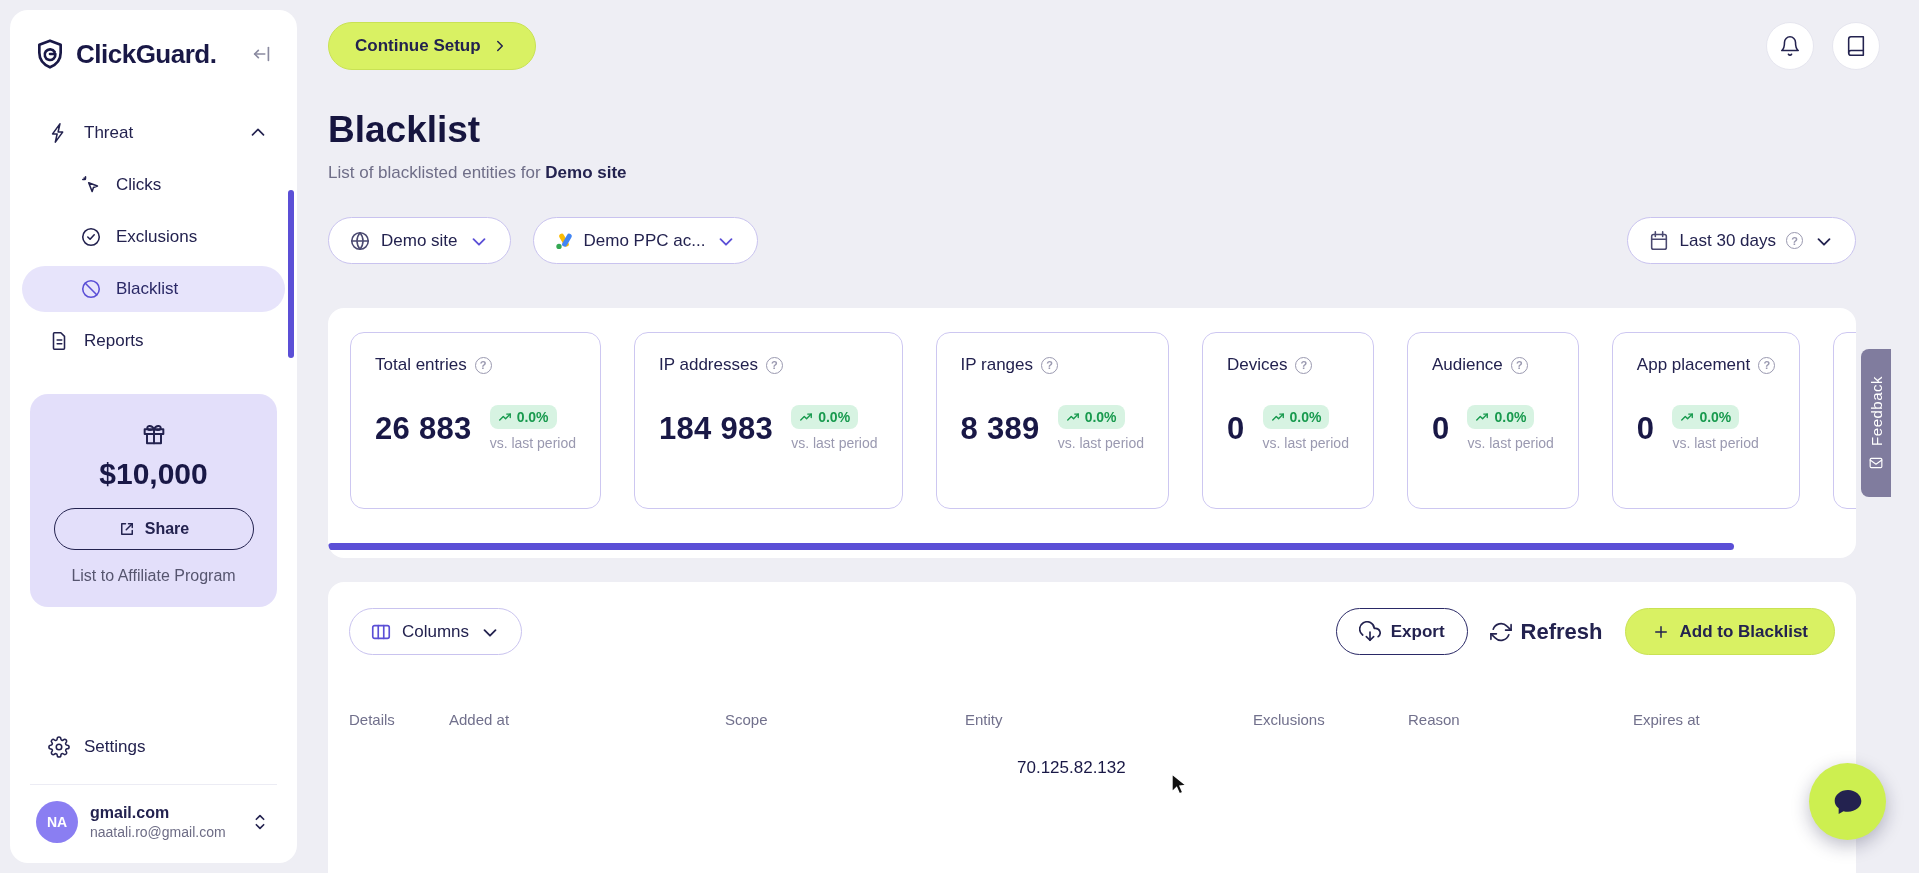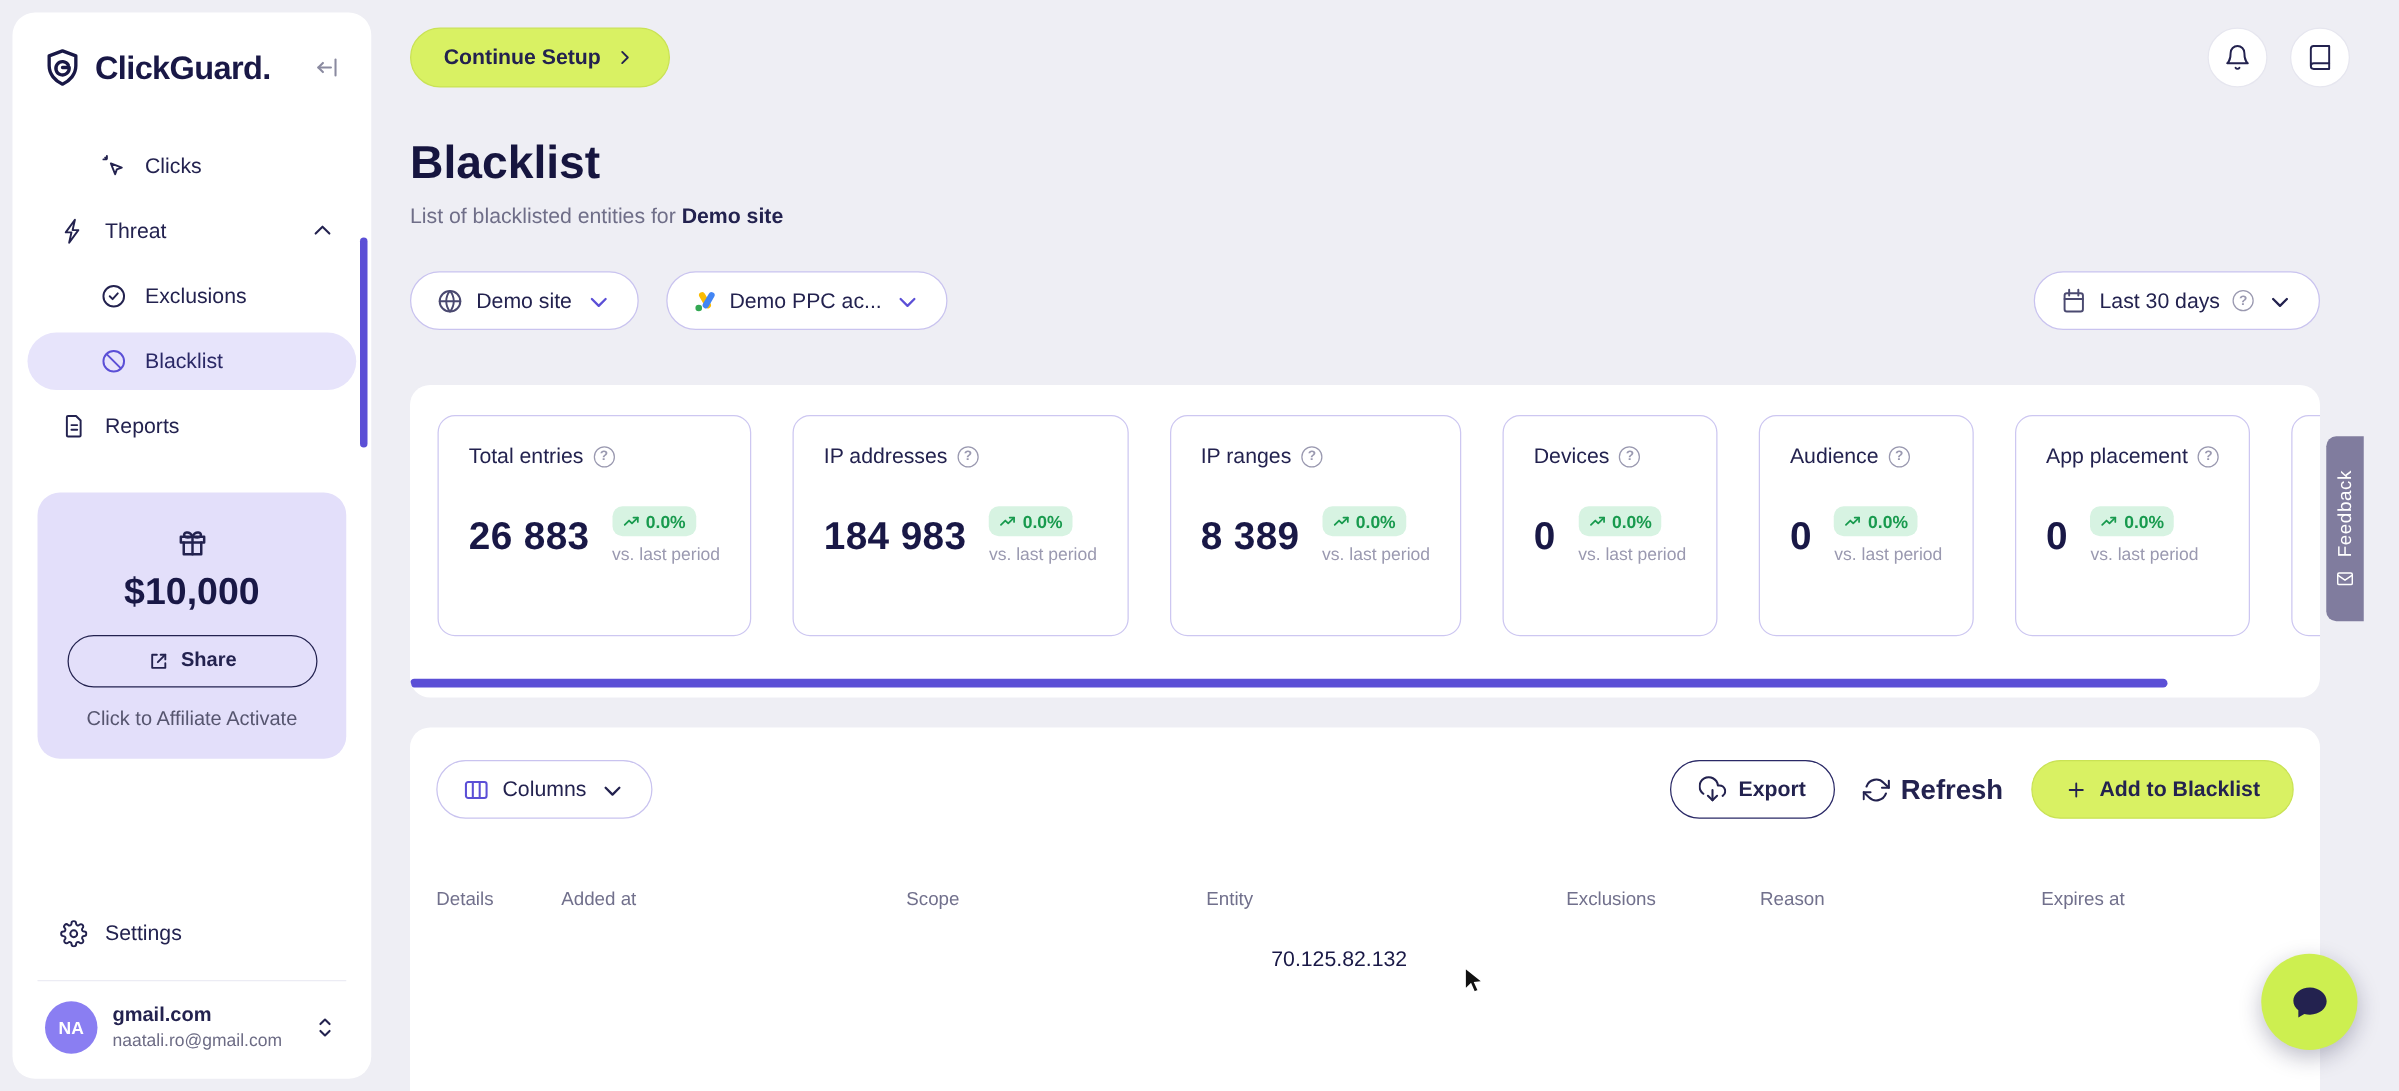--- a/index.html
+++ b/index.html
@@ -190,37 +190,37 @@
     <button class="collapse-btn">
       <svg class="ic" viewBox="0 0 24 24" fill="none" stroke="currentColor" stroke-width="1.8" stroke-linecap="round" stroke-linejoin="round">
         <path d="M19 5v14"></path>
           <path d="M15 12H4"></path>
           <path d="M8 8l-4 4 4 4"></path>
       </svg>
     </button>
   </div>
 
   <nav class="nav">
+    <div class="nav-item">
+      <svg class="ic" viewBox="0 0 24 24" fill="none" stroke="currentColor" stroke-width="1.7" stroke-linecap="round" stroke-linejoin="round">
+        <path d="M13 2L5 13h5l-2 9 8-11h-5z"></path>
+      </svg>
+      <span>Threat</span>
+      <svg class="ic chev" viewBox="0 0 24 24" fill="none" stroke="currentColor" stroke-width="1.8" stroke-linecap="round" stroke-linejoin="round">
+        <path d="M6 14l6-6 6 6"></path>
+      </svg>
+    </div>
     <div class="nav-item sub">
       <svg class="ic" viewBox="0 0 24 24" fill="none" stroke="currentColor" stroke-width="1.7" stroke-linecap="round" stroke-linejoin="round">
         <path d="M6 3v2"></path>
           <path d="M3 6h2"></path>
           <path d="M4.5 4.5l1.3 1.3"></path>
         <path d="M9.5 9.5l9.5 3.7-4.3 1.5-1.5 4.3z"></path>
       </svg>
       <span>Clicks</span>
-    </div>
-    <div class="nav-item">
-      <svg class="ic" viewBox="0 0 24 24" fill="none" stroke="currentColor" stroke-width="1.7" stroke-linecap="round" stroke-linejoin="round">
-        <path d="M13 2L5 13h5l-2 9 8-11h-5z"></path>
-      </svg>
-      <span>Threat</span>
-      <svg class="ic chev" viewBox="0 0 24 24" fill="none" stroke="currentColor" stroke-width="1.8" stroke-linecap="round" stroke-linejoin="round">
-        <path d="M6 14l6-6 6 6"></path>
-      </svg>
     </div>
     <div class="nav-item sub">
       <svg class="ic" viewBox="0 0 24 24" fill="none" stroke="currentColor" stroke-width="1.7" stroke-linecap="round" stroke-linejoin="round">
         <circle cx="12" cy="12" r="9"></circle>
           <path d="M8.5 12l2.5 2.5 4.5-5"></path>
       </svg>
       <span>Exclusions</span>
     </div>
     <div class="nav-item sub active">
       <svg class="ic" viewBox="0 0 24 24" fill="none" stroke="currentColor" stroke-width="1.7" stroke-linecap="round" stroke-linejoin="round">
@@ -250,21 +250,21 @@
     </svg>
     <p class="promo-amount">$10,000</p>
     <button class="share-btn">
       <svg width="18" height="18" viewBox="0 0 24 24" fill="none" stroke="currentColor" stroke-width="2" stroke-linecap="round" stroke-linejoin="round">
         <path d="M14 5h5v5"></path>
           <path d="M19 5l-8 8"></path>
           <path d="M19 14v5H5V5h5"></path>
       </svg>
       <span>Share</span>
     </button>
-    <p class="promo-affiliate">Click to Affiliate Activate</p>
+    <p class="promo-affiliate">List to Affiliate Program</p>
   </div>
 
   <div class="side-bottom">
     <div class="nav-item">
       <svg class="ic" viewBox="0 0 24 24" fill="none" stroke="currentColor" stroke-width="1.7" stroke-linecap="round" stroke-linejoin="round">
         <circle cx="12" cy="12" r="3"></circle>
         <path d="M19.4 15a1.65 1.65 0 0 0 .33 1.82l.06.06a2 2 0 1 1-2.83 2.83l-.06-.06a1.65 1.65 0 0 0-1.82-.33 1.65 1.65 0 0 0-1 1.51V21a2 2 0 1 1-4 0v-.09A1.65 1.65 0 0 0 9 19.4a1.65 1.65 0 0 0-1.82.33l-.06.06a2 2 0 1 1-2.83-2.83l.06-.06a1.65 1.65 0 0 0 .33-1.82 1.65 1.65 0 0 0-1.51-1H3a2 2 0 1 1 0-4h.09A1.65 1.65 0 0 0 4.6 9a1.65 1.65 0 0 0-.33-1.82l-.06-.06a2 2 0 1 1 2.83-2.83l.06.06a1.65 1.65 0 0 0 1.82.33H9a1.65 1.65 0 0 0 1-1.51V3a2 2 0 1 1 4 0v.09a1.65 1.65 0 0 0 1 1.51 1.65 1.65 0 0 0 1.82-.33l.06-.06a2 2 0 1 1 2.83 2.83l-.06.06a1.65 1.65 0 0 0-.33 1.82V9a1.65 1.65 0 0 0 1.51 1H21a2 2 0 1 1 0 4h-.09a1.65 1.65 0 0 0-1.51 1z"></path>
       </svg>
       <span>Settings</span>
     </div>

